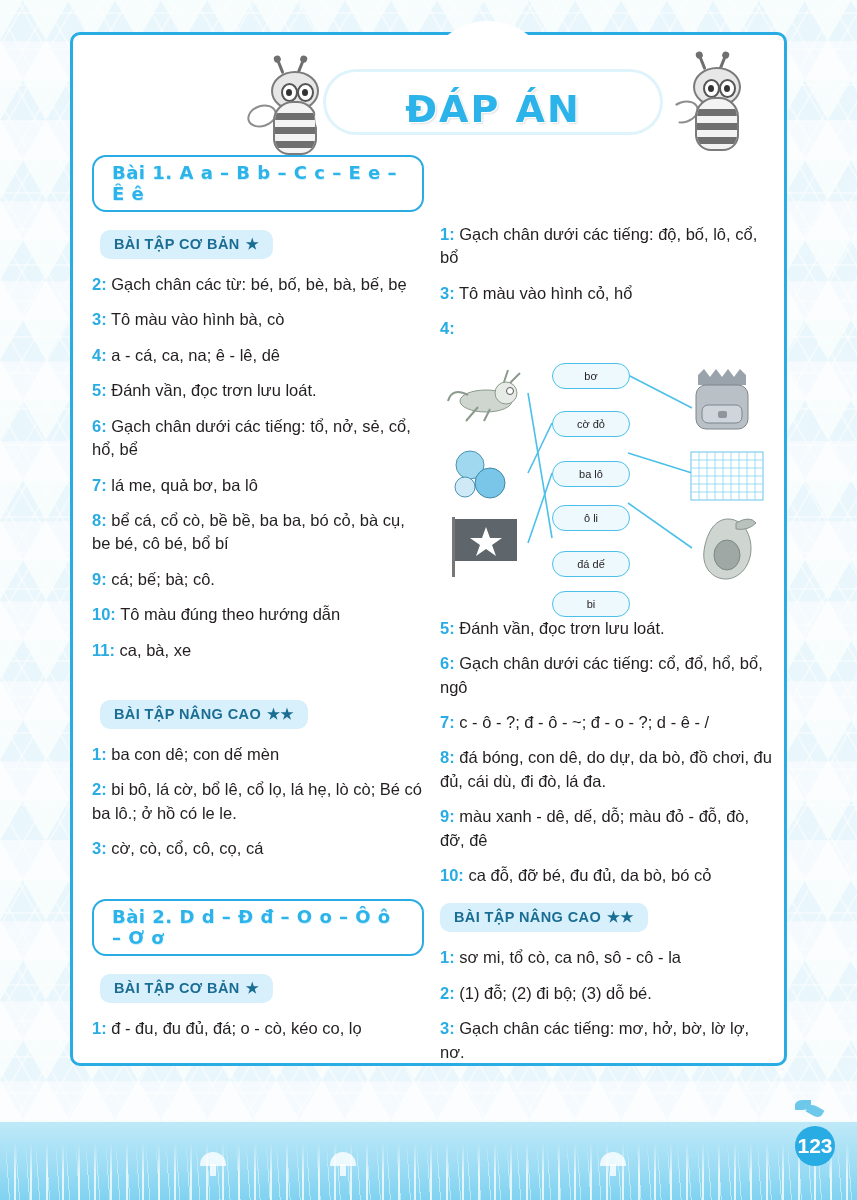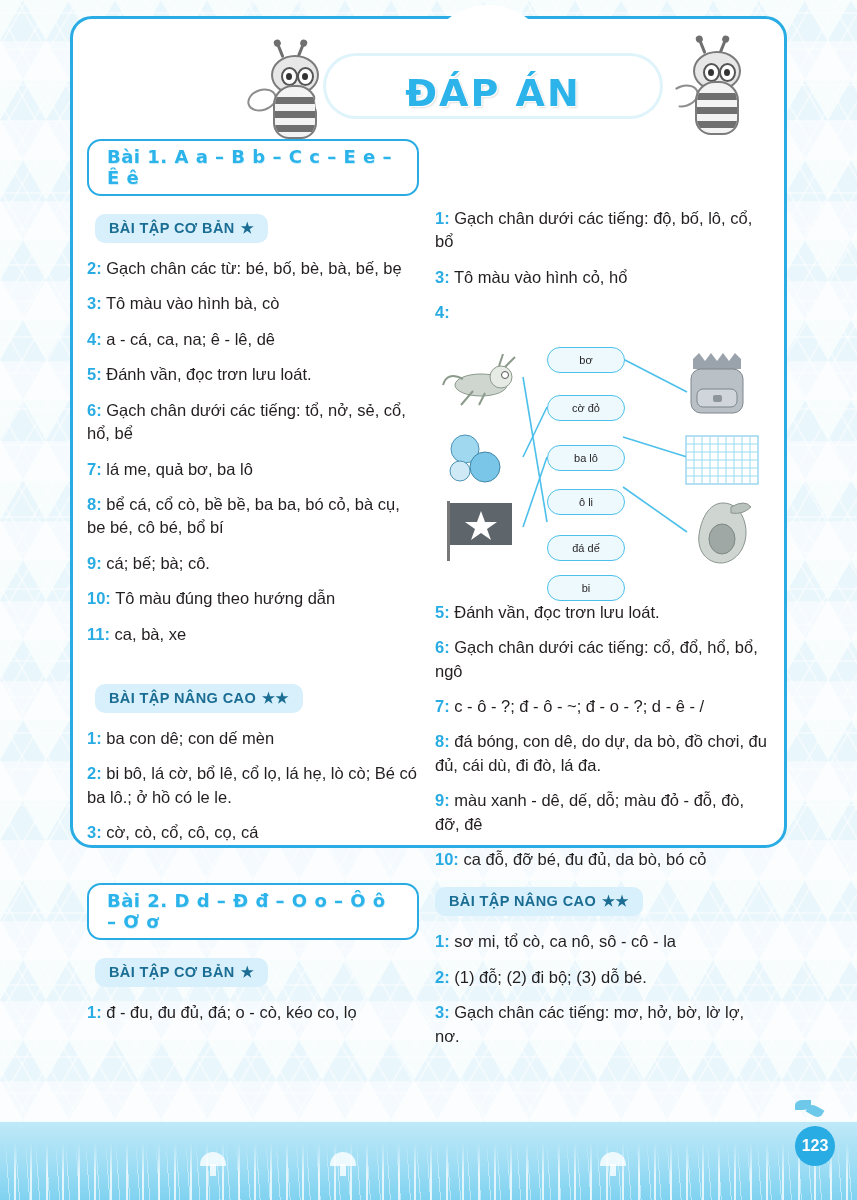--- a/index.html
+++ b/index.html
@@ -39,22 +39,22 @@
     position:absolute;left:0;right:0;bottom:0;height:58px;
     background:
       repeating-linear-gradient(90deg, transparent 0 14px, rgba(255,255,255,.75) 14px 16px),
       repeating-linear-gradient(86deg, transparent 0 9px, rgba(255,255,255,.45) 9px 10px);
     mask-image:linear-gradient(180deg,transparent 0,#000 55%);
   }
   .mush{position:absolute;bottom:34px;width:26px;height:14px;border-radius:13px 13px 0 0;background:rgba(255,255,255,.8);}
   .mush:after{content:"";position:absolute;left:10px;top:12px;width:6px;height:12px;background:rgba(255,255,255,.8);}
   
   .page{
-    position:absolute;left:70px;top:16px;width:717px;height:832px;
-    background:#fff;border:3px solid #29ace3;border-radius:22px;
+    position:absolute;left:70px;top:32px;width:717px;height:1034px;
+    background:#fff;border:3px solid #29ace3;border-radius:10px;
     box-sizing:border-box;
   }
   
   .cloud-wrap{position:absolute;left:250px;top:8px;width:360px;height:110px;}
   .cloud{
     position:absolute;left:0;top:26px;width:340px;height:66px;background:#fff;border-radius:40px;
     box-shadow:0 0 0 3px #dff3fb inset;
   }
   .cl{position:absolute;background:#fff;border-radius:50%;}
   .c1{width:96px;height:96px;left:18px;top:4px;}
@@ -82,21 +82,21 @@
   .bee .a2{left:38px;transform:rotate(22deg);}
   .bee .ant:after{content:"";position:absolute;left:-2px;top:-5px;width:7px;height:7px;border-radius:50%;background:#6f6f6f;}
   .bee .body{position:absolute;left:12px;top:30px;width:40px;height:50px;border-radius:20px 20px 16px 16px;background:#f3f3f3;border:2px solid #7b7b7b;overflow:hidden;}
   .bee .body i{position:absolute;left:-6px;width:56px;height:7px;background:#6f6f6f;}
   .bee .body i:nth-child(1){top:10px;}
   .bee .body i:nth-child(2){top:24px;}
   .bee .body i:nth-child(3){top:38px;}
   .bee .wing{position:absolute;width:26px;height:18px;border-radius:50%;background:rgba(255,255,255,.85);border:2px solid #8d8d8d;}
   .bee .w1{left:-14px;top:34px;transform:rotate(-18deg);}
   
-  .cols{position:absolute;left:14px;top:120px;width:690px;display:flex;gap:16px;}
+  .cols{position:absolute;left:14px;top:120px;width:690px;display:flex;gap:16px;justify-content:center;}
   .col{width:332px;}
   p{margin:0 0 12px 0;font-size:16.5px;line-height:1.42;color:#231f20;}
   .num{color:#29ace3;font-weight:bold;}
   
   .ribbon-main{
     display:inline-block;background:#fff;border:2.5px solid #29ace3;border-radius:14px;
     padding:5px 18px 6px;margin:0 0 14px 0;position:relative;
   }
   .ribbon-main span{
     font-size:18px;font-weight:bold;color:#2bb3ea;letter-spacing:.5px;
@@ -114,21 +114,21 @@
   .pill{
     position:absolute;left:112px;width:76px;height:24px;border-radius:13px;
     border:1.6px solid #4cc0ea;background:#eef9fe;
     font-size:11px;color:#231f20;display:flex;align-items:center;justify-content:center;
   }
   .match svg{position:absolute;left:0;top:0;}
   .thumb{position:absolute;}
   
   .pagenum{
     position:absolute;right:22px;bottom:34px;width:40px;height:40px;border-radius:50%;
-    background:#29ace3;color:#fff;font-size:16px;font-weight:bold;
+    background:#29ace3;color:#fff;font-size:21px;font-weight:bold;
     display:flex;align-items:center;justify-content:center;
   }
   .leaf{position:absolute;right:36px;bottom:78px;width:26px;height:22px;}
   .leaf i{position:absolute;width:16px;height:10px;border-radius:50% 0 50% 0;background:#6dc8ea;}
 </style>
 </head>
 <body>
 
 <div class="bg">
     <div class="bg2"></div>

